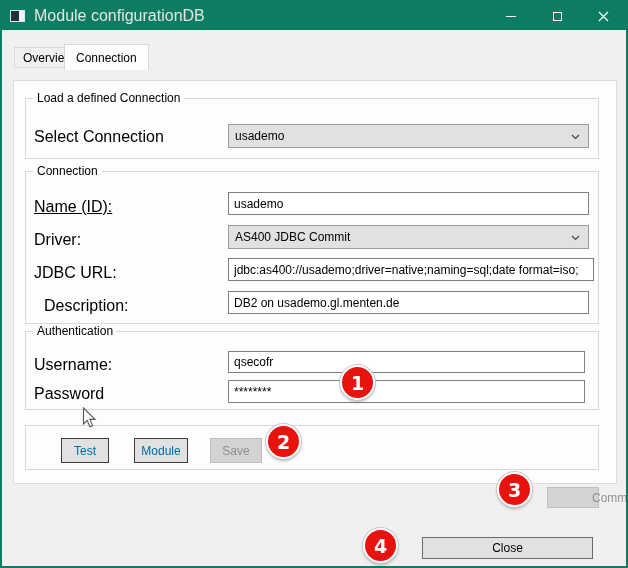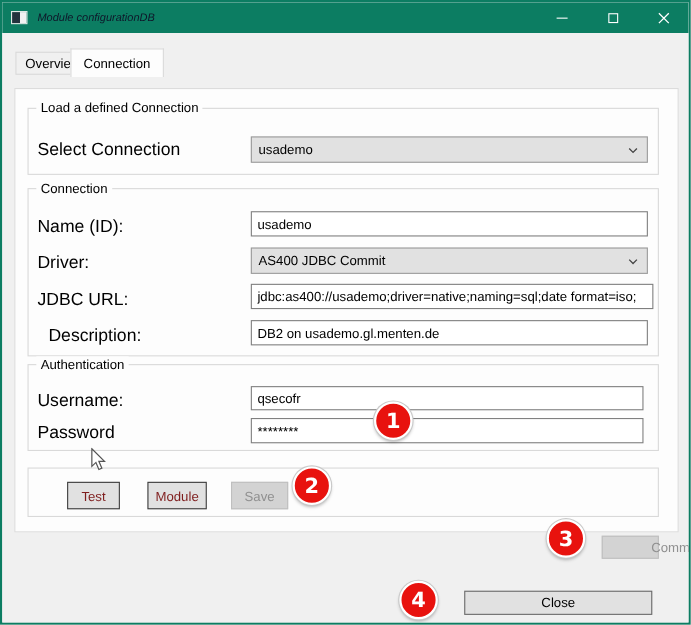--- a/index.html
+++ b/index.html
@@ -17,21 +17,21 @@
   .titlebar{
     position:relative; height:28px; background:#0c7d62;
     display:flex; align-items:center;
   }
   .app-icon{
     width:15px; height:12px; margin-left:8px;
     border:1px solid #dfe7e4;
     background:linear-gradient(to right,#22323d 0 58%,#f2f2f2 58% 100%);
     display:inline-block;
   }
-  .win-title{ color:#0f172a; font-size:10px; margin-left:9px; white-space:nowrap;font-style:italic; }
+  .win-title{ color:#e5e5e5; font-size:16px; margin-left:9px; white-space:nowrap; }
   .win-controls{ position:absolute; right:0; top:0; height:28px; display:flex; }
   .wbtn{ width:46px; height:28px; display:flex; align-items:center; justify-content:center; }
   .glyph-min{ width:10px; height:1px; background:#ffffff; }
   .glyph-max{ width:9px; height:9px; border:1px solid #ffffff; }
 
   
   .dlg-body{ position:relative; width:624px; height:536px; background:#f0f0f0; }
 
   .tab{
     position:absolute; font-size:12px; color:#000;
@@ -74,21 +74,21 @@
   .combo{
     position:absolute; height:24px; background:#e1e1e1;
     border:1px solid #9b9b9b; display:flex; align-items:center;
     font-size:12px; color:#000; padding:0 6px; cursor:default;
   }
   .combo .chev{ position:absolute; right:8px; top:9px; }
 
   .pushbtn{
     position:absolute; font-size:12px; text-align:center;
     font-family:"Liberation Sans","DejaVu Sans",sans-serif;
-    background:#e1e1e1; border:1px solid #3c3c3c; color:#7f1d1d; cursor:default;
+    background:#e1e1e1; border:1px solid #3c3c3c; color:#0369a1; cursor:default;
   }
   .pushbtn:disabled, .pushbtn.disabled{
     background:#d3d3d3; border:1px solid #bfbfbf; color:#909090;
   }
   .btn-test { left:35px;  top:12px; width:48px; height:25px; }
   .btn-clear{ left:108px; top:12px; width:54px; height:25px; }
   .btn-save { left:184px; top:12px; width:52px; height:25px; }
 
   .btn-commit{
     left:545px; top:457px; width:52px; height:21px;
@@ -151,21 +151,21 @@
           <span>usademo</span>
           <svg class="chev" width="9" height="6" viewBox="0 0 9 6">
             <path d="M1,1 L4.5,4.5 L8,1" fill="none" stroke="#444" stroke-width="1.2"></path>
           </svg>
         </div>
       </div>
 
       <div class="groupbox gb-conn">
         <div class="gb-legend">Connection</div>
 
-        <span class="fld-label" style="top:26px;">Name (ID):</span>
+        <span class="fld-label" style="top:26px;text-decoration:underline;">Name (ID):</span>
         <input class="textbox" style="left: 202px; top: 20px; width: 361px;" value="usademo">
 
         <span class="fld-label" style="top:59px;">Driver:</span>
         <div class="combo" style="left:202px; top:53px; width:361px;">
           <span>AS400 JDBC Commit</span>
           <svg class="chev" width="9" height="6" viewBox="0 0 9 6">
             <path d="M1,1 L4.5,4.5 L8,1" fill="none" stroke="#444" stroke-width="1.2"></path>
           </svg>
         </div>
 

